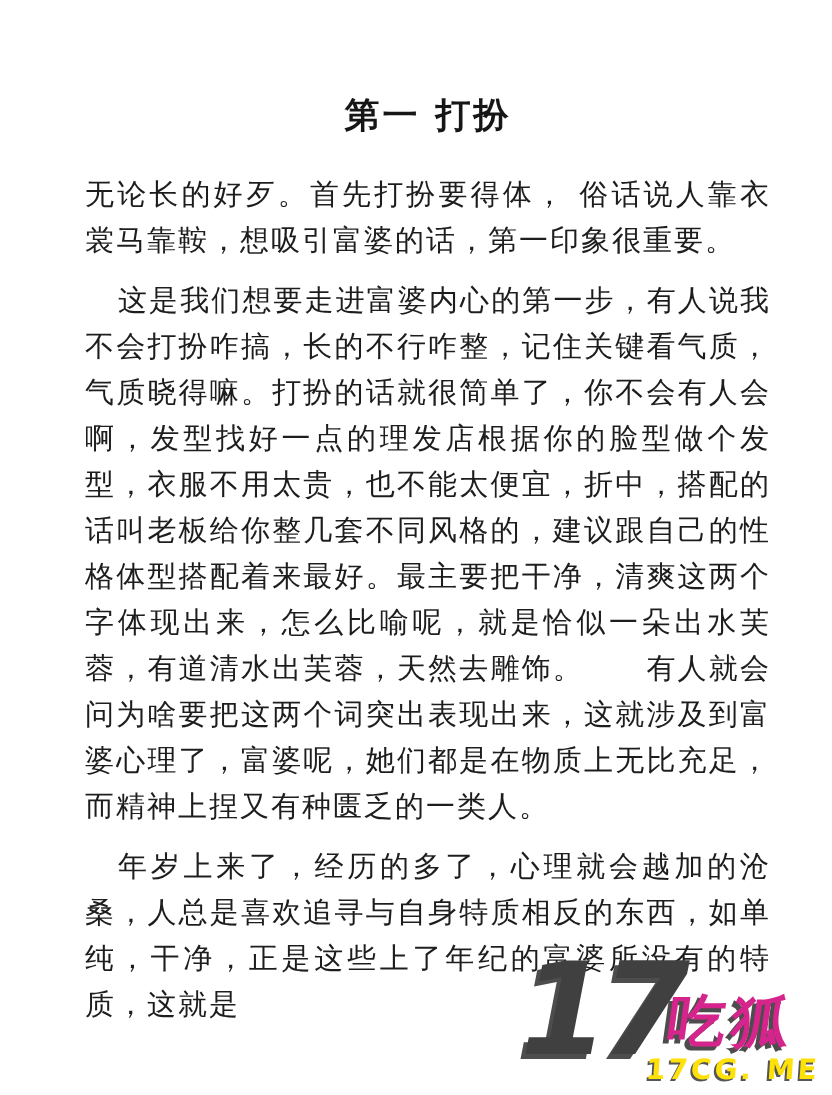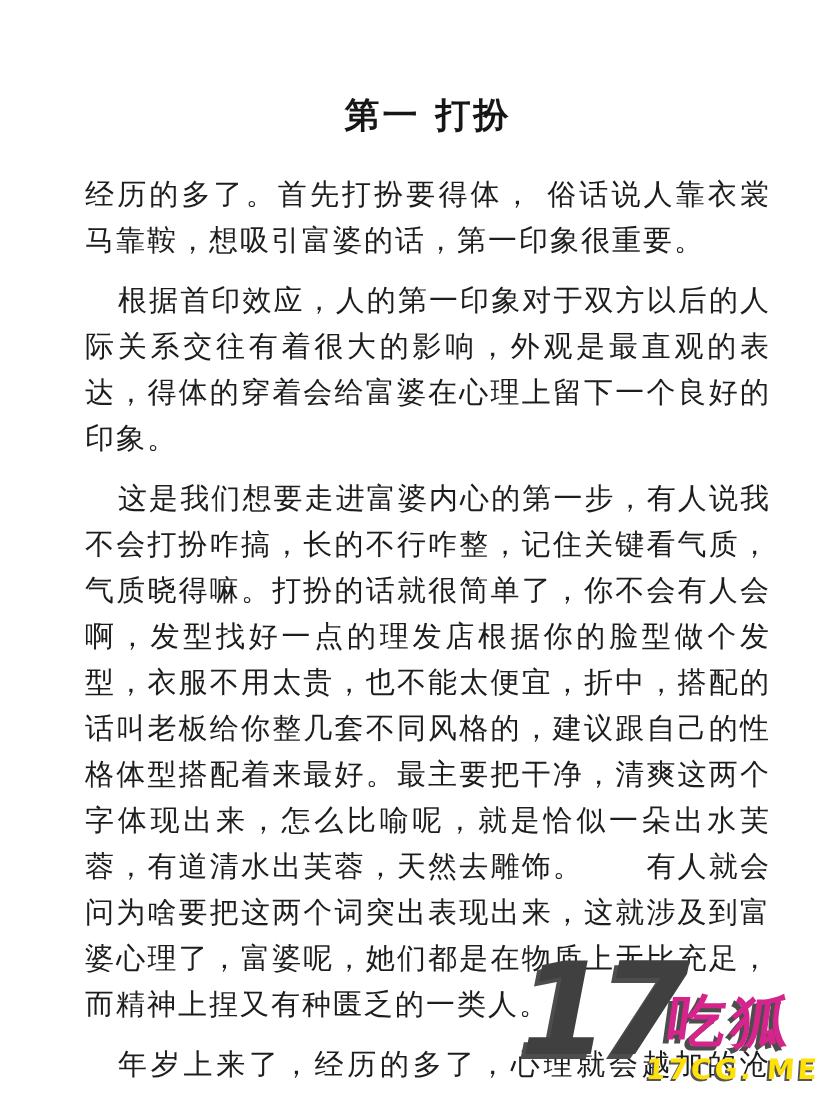--- a/index.html
+++ b/index.html
@@ -50,23 +50,22 @@
   }
 </style>
 </head>
 <body>
 
 <div class="page">
 
   <div class="content">
     <h1 class="doc-title">第一 打扮</h1>
 
-    <p class="para">经历的多了。首先打扮要得体， 俗话说人靠衣裳马靠鞍，想吸引富婆的话，第一印象很重要。</p>
+    <p class="para">无论长的好歹。首先打扮要得体， 俗话说人靠衣裳马靠鞍，想吸引富婆的话，第一印象很重要。</p>
 
-    <p class="para indent">根据首印效应，人的第一印象对于双方以后的人际关系交往有着很大的影响，外观是最直观的表达，得体的穿着会给富婆在心理上留下一个良好的印象。</p>
 
     <p class="para indent">这是我们想要走进富婆内心的第一步，有人说我不会打扮咋搞，长的不行咋整，记住关键看气质，气质晓得嘛。打扮的话就很简单了，你不会有人会啊，发型找好一点的理发店根据你的脸型做个发型，衣服不用太贵，也不能太便宜，折中，搭配的话叫老板给你整几套不同风格的，建议跟自己的性格体型搭配着来最好。最主要把干净，清爽这两个字体现出来，怎么比喻呢，就是恰似一朵出水芙蓉，有道清水出芙蓉，天然去雕饰。　　有人就会问为啥要把这两个词突出表现出来，这就涉及到富婆心理了，富婆呢，她们都是在物质上无比充足，而精神上捏又有种匮乏的一类人。</p>
 
     <p class="para indent">年岁上来了，经历的多了，心理就会越加的沧桑，人总是喜欢追寻与自身特质相反的东西，如单纯，干净，正是这些上了年纪的富婆所没有的特质，这就是</p>
   </div>
 
   <div class="watermark">
     <span class="wm-17" style="color: #404040;">17</span>
     <span class="wm-brand" style="color: rgb(213, 37, 140);">吃狐</span>
     <span class="wm-url" style="color: rgb(255, 225, 10);">17CG. ME</span>

